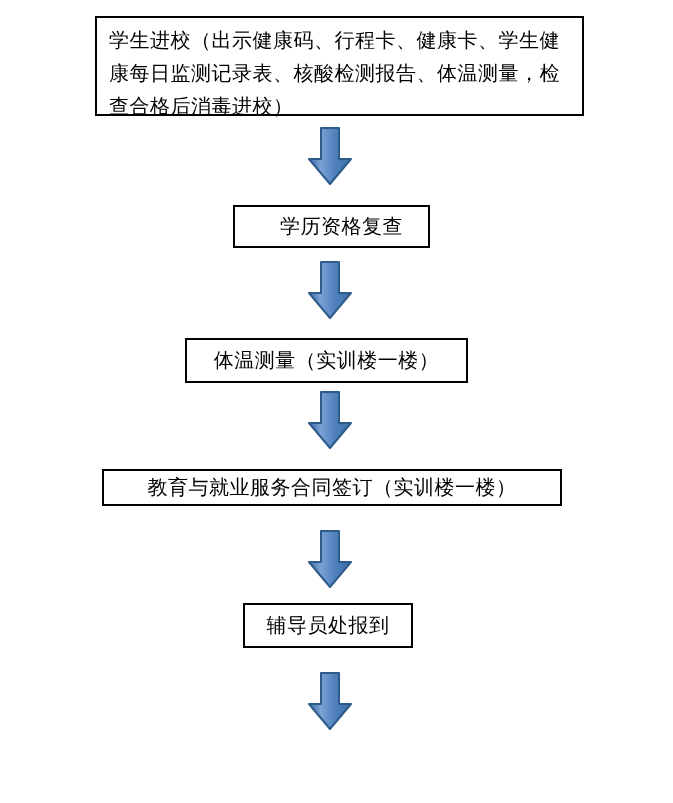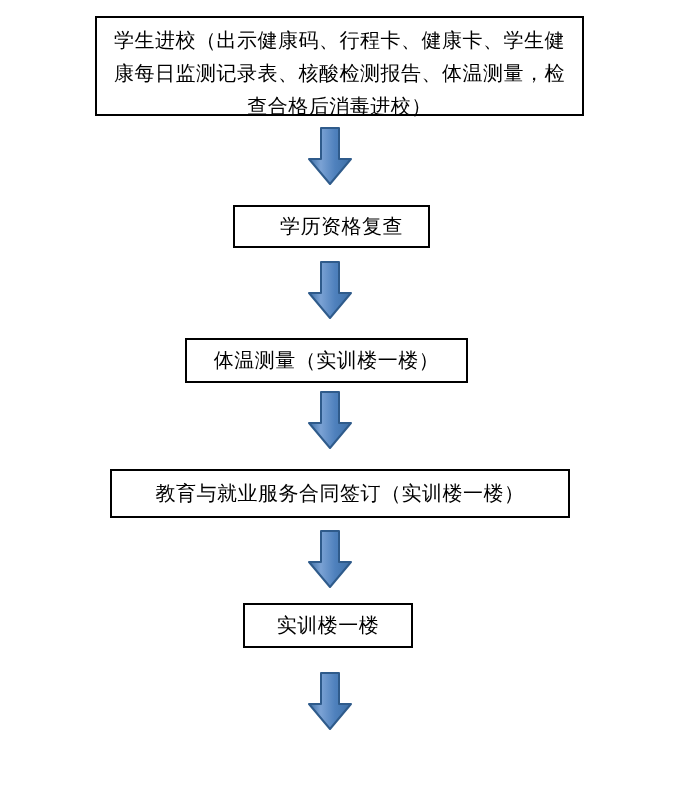--- a/index.html
+++ b/index.html
@@ -28,26 +28,26 @@
     justify-content: center;
     text-align: center;
     font-size: 20px;
     letter-spacing: 0.5px;
   }
   .box-1 {
     left: 95px; top: 16px; width: 489px; height: 100px;
     padding: 6px 12px 0 12px;
     font-size: 20px;
     line-height: 33px;
-    text-align: center;
+    text-align: left;
     letter-spacing: 0.5px;
   }
   .box-2 { left: 233px; top: 205px; width: 197px; height: 43px; }
   .box-3 { left: 185px; top: 338px; width: 283px; height: 45px; }
-  .box-4 { left: 110px; top: 469px; width: 460px; height: 49px; }
+  .box-4 { left: 102px; top: 469px; width: 460px; height: 37px; }
   .box-5 { left: 243px; top: 603px; width: 170px; height: 45px; }
   .box-6 { left: 268px; top: 747px; width: 122px; height: 44px; }
 
   .arrow {
     position: absolute;
     left: 308px;
     width: 44px;
     height: 58px;
   }
   .arrow-1 { top: 127px; }
@@ -108,21 +108,21 @@
 
   <div class="flow-box centered box-4" style="border-color: rgb(0, 0, 0);">
     <span>教育与就业服务合同签订（实训楼一楼）</span>
   </div>
 
   <svg class="arrow arrow-4" viewBox="0 0 44 58">
     <use href="#downArrow"></use>
   </svg>
 
   <div class="flow-box centered box-5" style="border-color: rgb(0, 0, 0);">
-    <span>实训楼一楼</span>
+    <span>辅导员处报到</span>
   </div>
 
   <svg class="arrow arrow-5" viewBox="0 0 44 58">
     <use href="#downArrow"></use>
   </svg>
 
 
 </div>
 
 </body></html>

